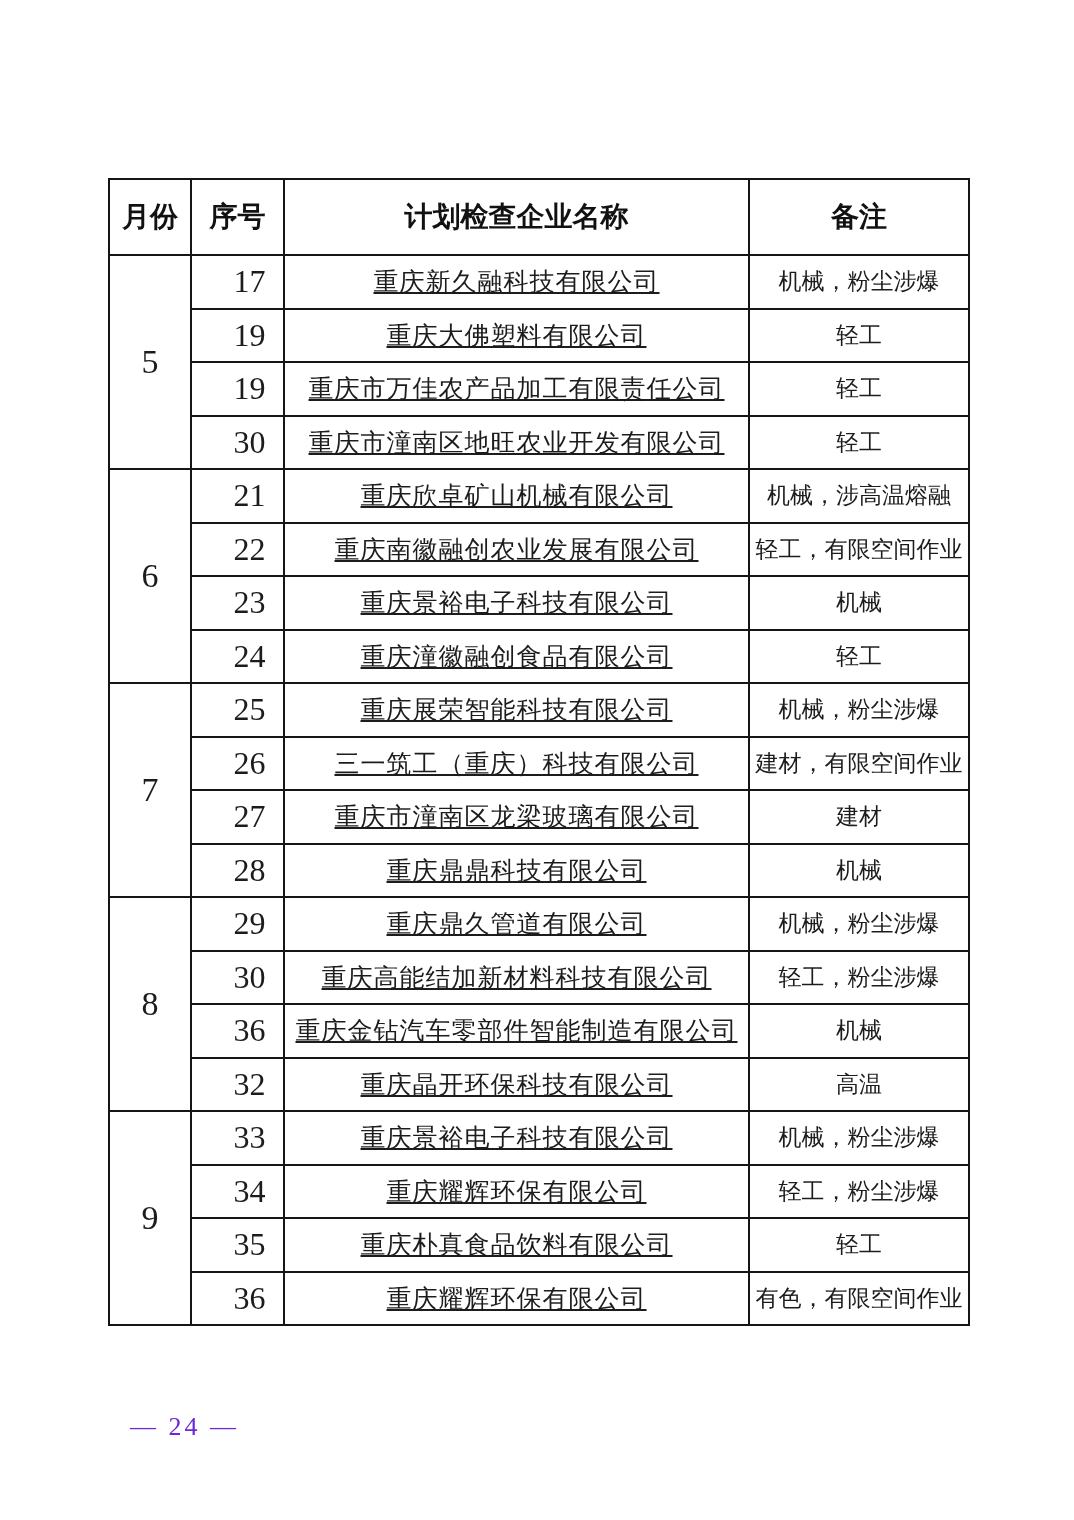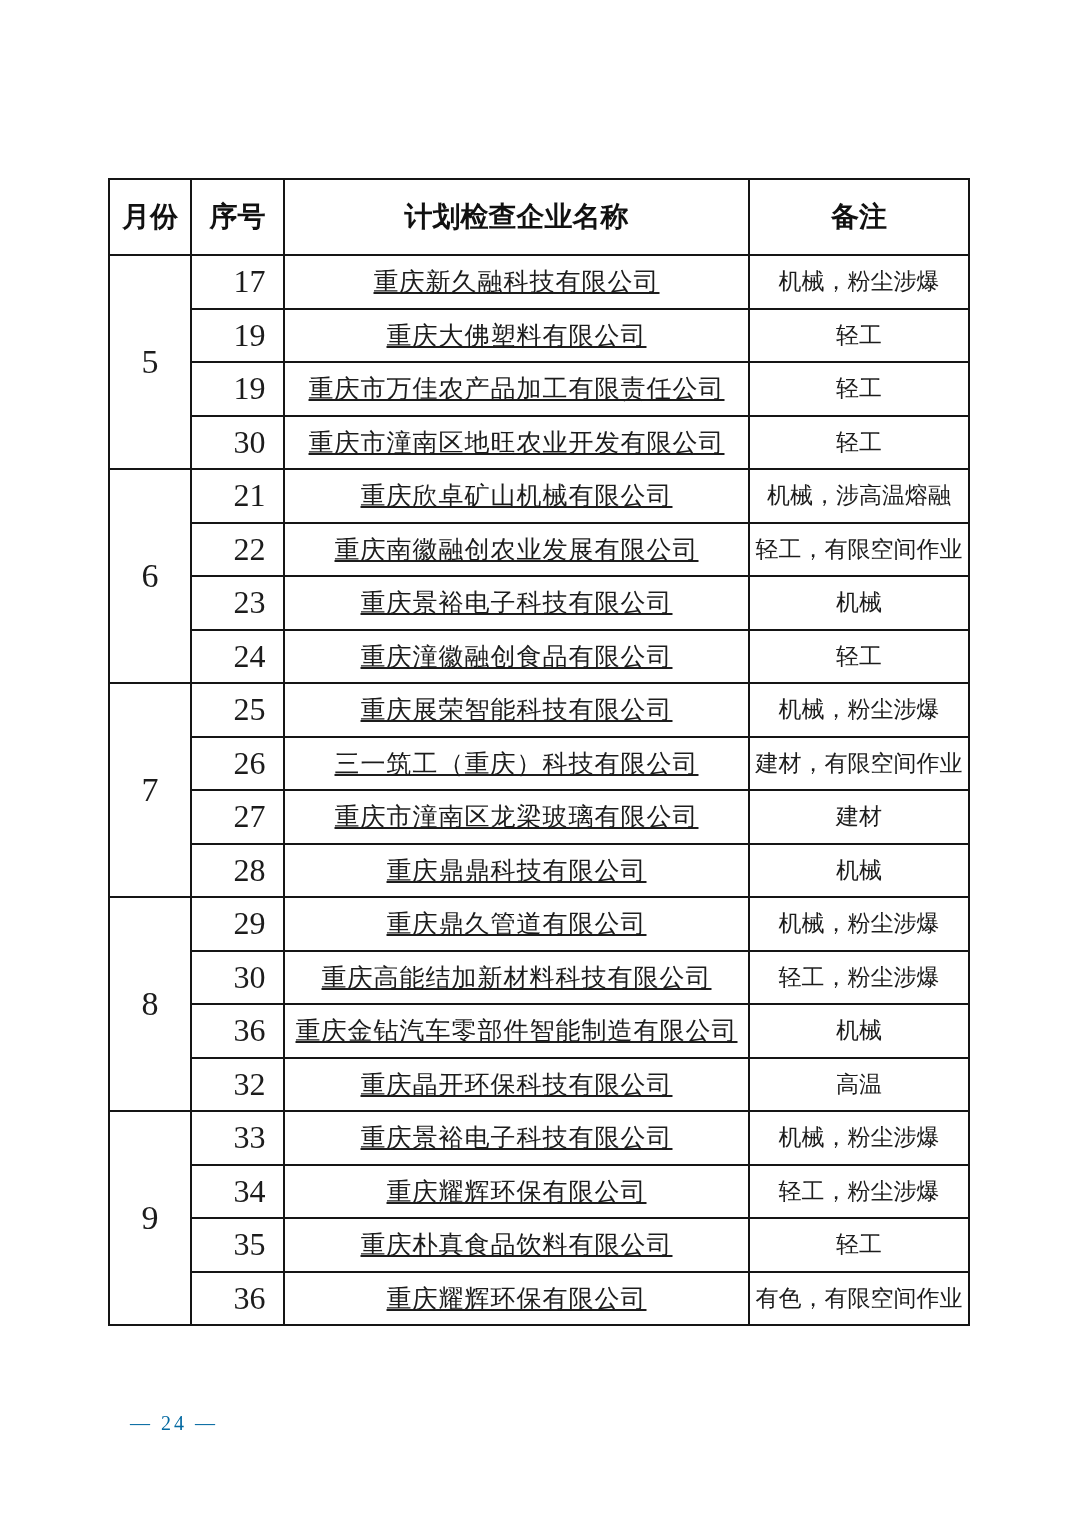--- a/index.html
+++ b/index.html
@@ -49,23 +49,23 @@
   }
   td.remark-cell {
     font-size: 23px;
     padding: 8px 2px;
   }
   .page-footer {
     position: absolute;
     left: 130px;
     top: 1412px;
     font-family: "Liberation Serif", "DejaVu Serif", serif;
-    font-size: 20px;
+    font-size: 26px;
     letter-spacing: 3px;
-    color: #0369a1;
+    color: #6d28d9;
   }
 </style>
 </head>
 <body>
 
 <table class="doc-table">
   <colgroup>
     <col style="width:82px">
     <col style="width:93px">
     <col style="width:465px">

